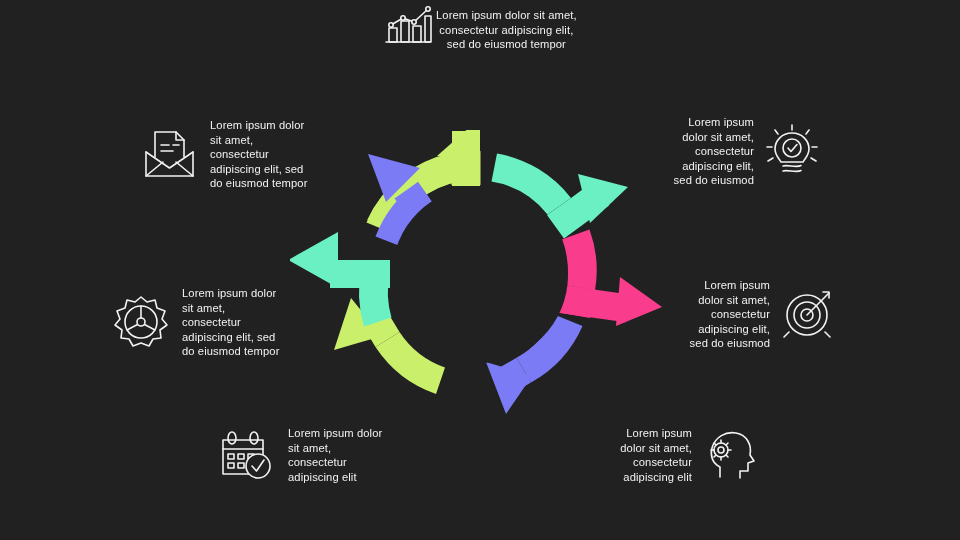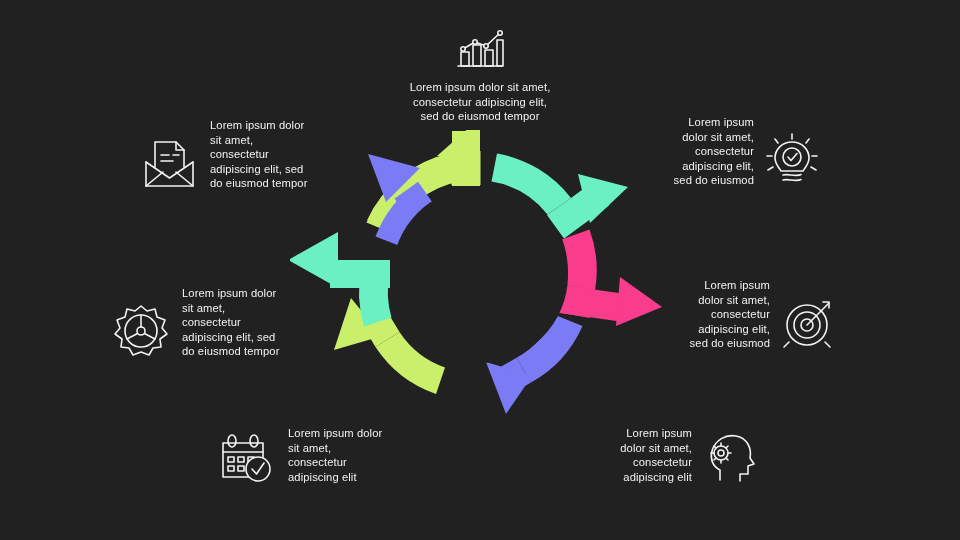--- a/index.html
+++ b/index.html
@@ -7,33 +7,33 @@
     width:960px;height:540px;
     background:#212121;
     font-family:"Liberation Sans", sans-serif;
     overflow:hidden;
     position:relative;
   }
   .stage{position:absolute;left:0;top:0;width:960px;height:540px;}
   .wheel{position:absolute;left:330px;top:150px;width:300px;height:250px;}
   .wheel svg{position:absolute;left:-40px;top:-20px;}
 
-  .node{position:absolute;display:flex;align-items:flex-end;}
+  .node{position:absolute;display:flex;align-items:center;}
   .node .txt{
     color:#f2f2f2;
     font-size:11.2px;
     line-height:14.6px;
     letter-spacing:0.1px;
     white-space:pre-line;
   }
   .ic{flex:0 0 auto;display:block;}
   .ic svg{display:block;}
 
   
-  #n-top{left:380px;top:28px;width:200px;flex-direction:column;align-items:center;}
+  #n-top{left:380px;top:0;width:200px;flex-direction:row;align-items:center;}
   #n-top .txt{text-align:center;margin-top:8px;}
 
   #n-tr{left:648px;top:115px;width:170px;}
   #n-tr .txt{text-align:right;flex:1;padding-right:12px;}
 
   #n-r{left:668px;top:278px;width:170px;}
   #n-r .txt{text-align:right;flex:1;padding-right:12px;}
 
   #n-br{left:596px;top:426px;width:160px;}
   #n-br .txt{text-align:right;flex:1;padding-right:10px;}

